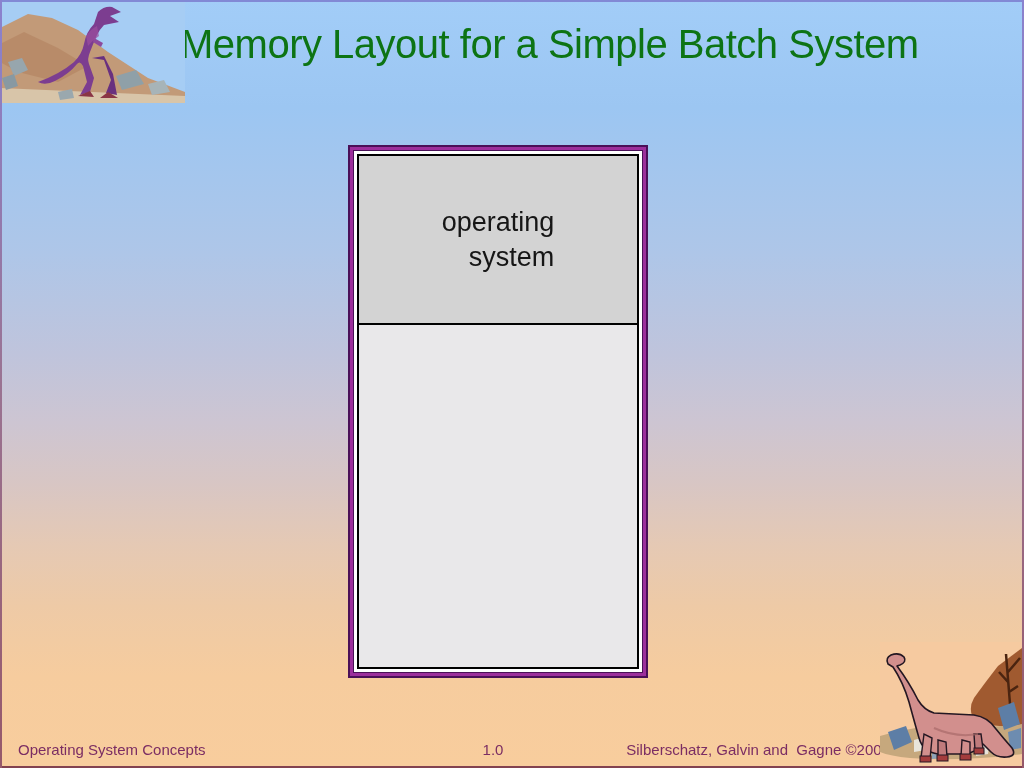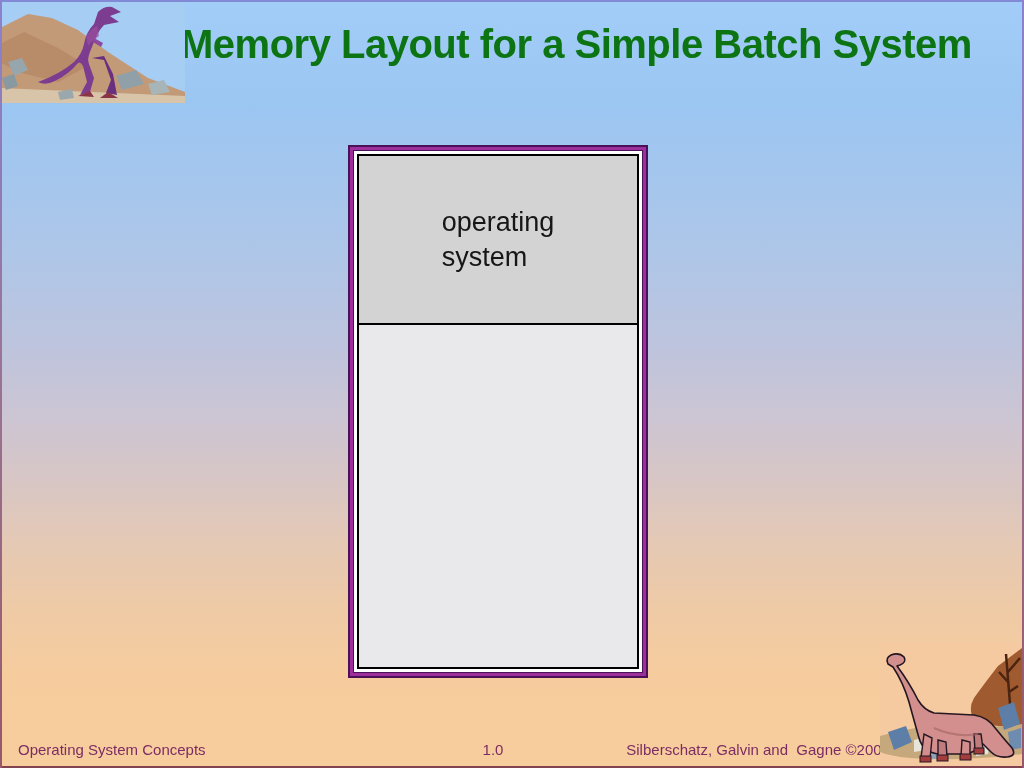--- a/index.html
+++ b/index.html
@@ -29,21 +29,21 @@
                  background:linear-gradient(to bottom,#8a82cf,#9a7392,#96586a); }
   .edge-right  { top:0; bottom:0; right:0; width:2px;
                  background:linear-gradient(to bottom,#8a82cf,#9a7392,#96586a); }
 
   .clipart { position:absolute; z-index:5; }
   .clipart-trex { left:0; top:2px; }
   .clipart-sauropod { right:2px; bottom:2px; }
 
   .slide-title {
     position:absolute; left:180px; top:22px; width:830px;
-    margin:0; font-size:40px; font-weight:bold; color:#0d7414;
+    margin:0; font-size:40px; font-weight:normal; color:#0d7414;
     letter-spacing:-0.5px; white-space:nowrap; z-index:3;
   }
 
   
   .frame {
     position:absolute; left:348px; top:145px; width:300px; height:533px;
     box-sizing:border-box; border:2px solid #4a1058; background:#9c2f9c;
     padding:3px; z-index:3;
   }
   .frame-mid {
@@ -56,21 +56,21 @@
     display:flex; flex-direction:column;
   }
   .section {
     display:flex; align-items:center; justify-content:center;
   }
   .section-os   { height:167px; background:#d3d3d3; }
   .section-user { flex:1; background:#e9e8ea; }
   .section-divider { height:2px; background:#000000; }
   .section-label {
     font-size:27px; line-height:35px; color:#161616;
-    text-align:left; white-space:pre-line;
+    text-align:right; white-space:pre-line;
   }
   .section-user .section-label {
     background:rgba(241,238,244,0.55); padding:2px 14px;
   }
 
   .footer { position:absolute; left:0; right:0; bottom:10px; height:20px; z-index:4;
             font-size:15px; color:#7b2d63; }
   .footer-left   { position:absolute; left:18px; bottom:0; }
   .footer-center { position:absolute; left:448px; width:90px; text-align:center; bottom:0; }
   .footer-right  { position:absolute; right:134px; bottom:0; white-space:pre; }

